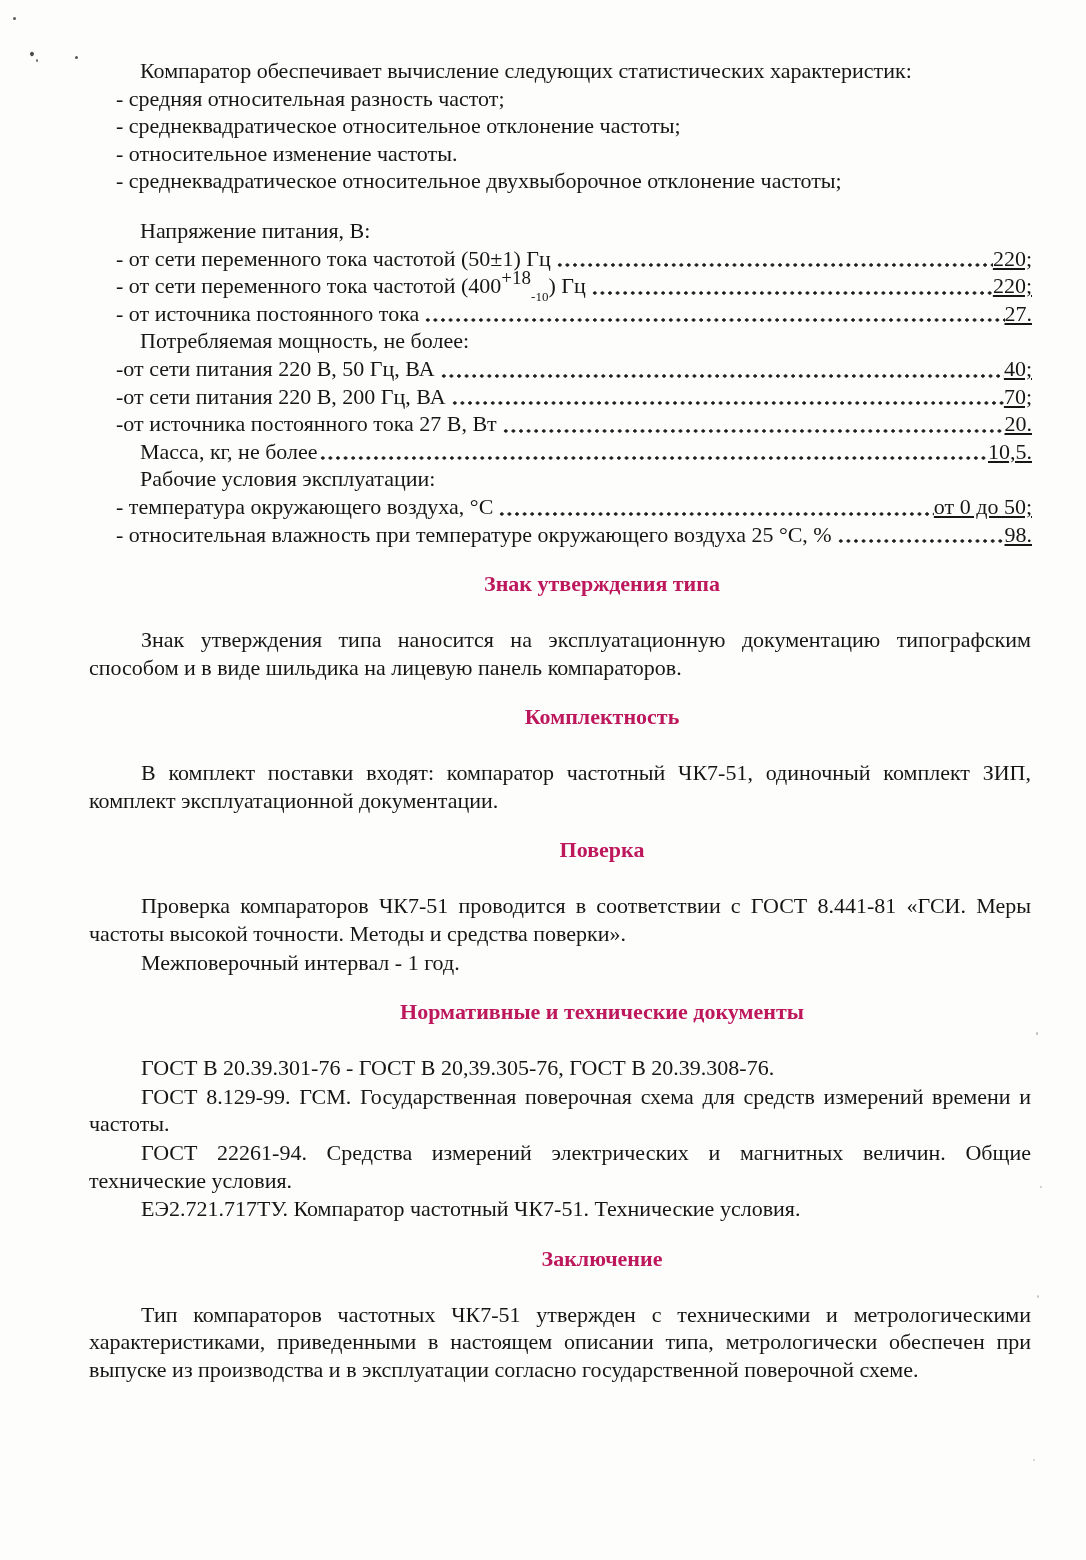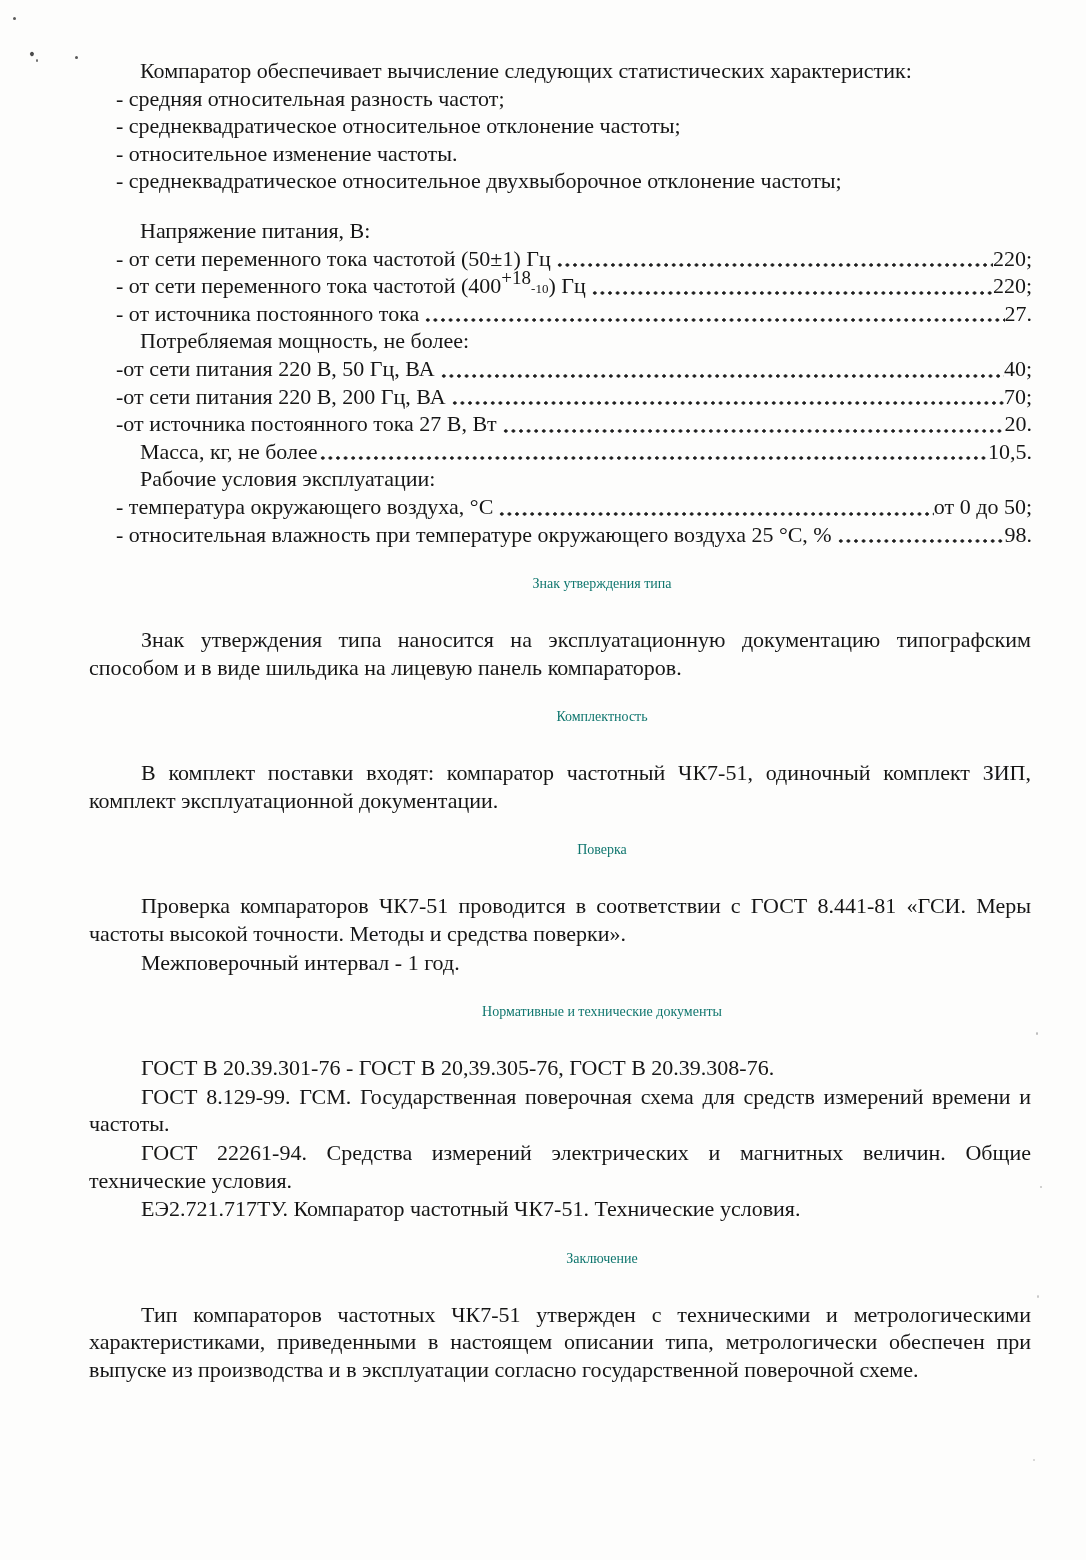--- a/index.html
+++ b/index.html
@@ -20,49 +20,49 @@
   }
   .lead{ text-indent:52px; }
   .ind-b{ padding-left:28px; }
   .ind-p{ padding-left:52px; }
   .specs{ margin-top:22px; }
   .sline{
     display:flex;
     align-items:baseline;
   }
   .sline .lbl{ white-space:nowrap; flex:0 0 auto; }
-  .sline .val{ white-space:nowrap; flex:0 0 auto; }
+  .sline .val{ white-space:nowrap; flex:0 0 auto;text-decoration:underline; }
   .dots{
     flex:1 1 auto;
     min-width:12px;
     align-self:stretch;
     margin-left:5px;
     background-image:radial-gradient(circle,#1c1c1c 1.45px,rgba(0,0,0,0) 1.85px);
     background-size:7.6px 6px;
     background-repeat:repeat-x;
     background-position:left bottom 4px;
   }
   .dots.tight{ margin-left:1px; }
   h2{
-    font-size:14px;
+    font-size:22px;
     line-height:28px;
-    font-weight:normal;
+    font-weight:bold;
     text-align:center;
     margin:22px 0 28px 0;
     padding-left:84px;
-    color:#0f766e;
+    color:#be185d;
   }
   p{
     margin:1px;
     text-indent:52px;
     text-align:justify;
   }
   p.noj{ text-align:left; }
   .ss-sup{ font-size:19px; line-height:0; position:relative; top:-9px;text-align:center; }
-  .ss-sub{ font-size:13px; line-height:0; position:relative; top:0; }
+  .ss-sub{ font-size:13px; line-height:0; position:relative; top:8px; }
   
   .speck{ position:absolute; border-radius:50%; }
   .s1{ left:13px; top:17px;  width:3px; height:3px; background:#5a5a5a; }
   .s2{ left:30px; top:52px;  width:4px; height:4px; background:#4c4c4c; transform:rotate(40deg); border-radius:40% 60% 50% 50%; }
   .s2b{ left:36px; top:59px; width:2px; height:3px; background:#6a6a6a; }
   .s3{ left:75px; top:56px;  width:3px; height:3px; background:#585858; }
   .s4{ left:1036px; top:1032px; width:2px; height:3px; background:#b9b9b9; }
   .s5{ left:1040px; top:1186px; width:2px; height:2px; background:#c2c2c2; }
   .s6{ left:1037px; top:1295px; width:2px; height:3px; background:#c6c6c6; }
   .s7{ left:1033px; top:1459px; width:2px; height:2px; background:#cccccc; }

